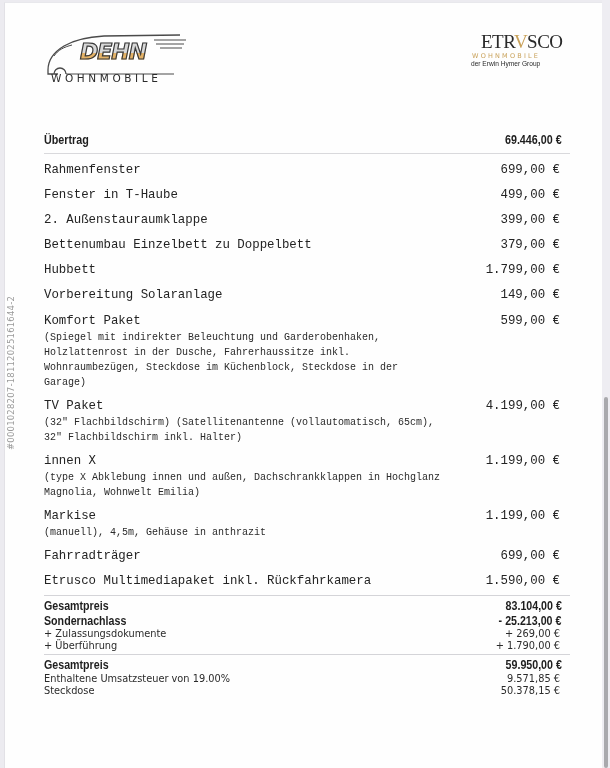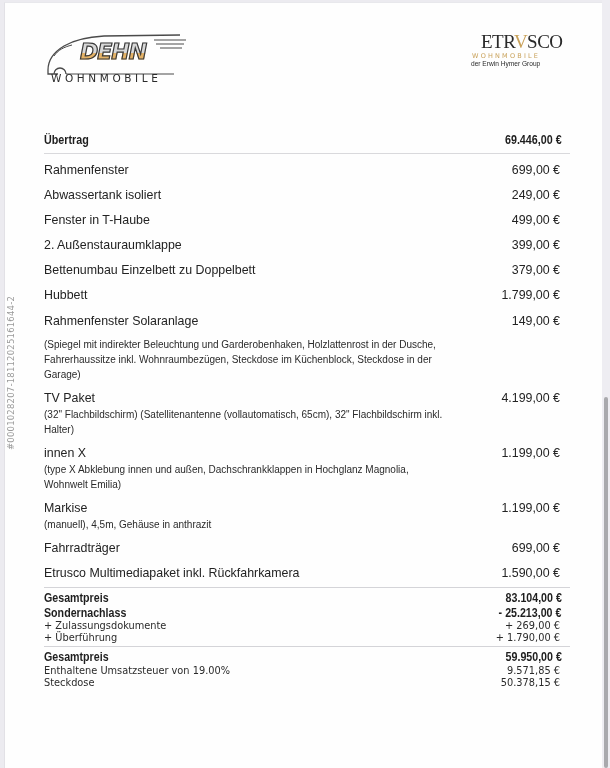--- a/index.html
+++ b/index.html
@@ -47,21 +47,21 @@
     .doc { position: absolute; left: 44px; top: 131px; width: 526px; }
     .row { display: flex; justify-content: space-between; align-items: flex-start; }
     .row .label, .row .price { white-space: nowrap; }
     .price { text-align: right; padding-right: 10px; }
 
     .carry { height: 22px; font-family: "Liberation Sans", sans-serif; font-weight: bold; font-size: 12.5px; transform: scaleX(0.86); transform-origin: left; width: 612px; }
     .carry .label, .carry .price { line-height: 18px; }
     .sep { height: 0; border-top: 1.5px solid #d9d9dc; width: 526px; }
 
     .items { margin-top: 3px; }
-    .item { font-size: 12.4px; line-height: 18.1px; font-family: Liberation Sans, sans-serif; color: #232323; margin-top: 7px; }
+    .item { font-size: 12.4px; line-height: 18.1px; font-family: Liberation Mono, monospace; color: #232323; margin-top: 7px; }
     .item .desc { font-size: 10px; line-height: 15px; color: #2a2a2a; white-space: normal; width: 400px; }
     .item .main { display: flex; justify-content: space-between; }
 
     .sep2 { margin-top: 5px; border-top: 1.5px solid #d4d4d8; width: 526px; }
 
     .totals { margin-top: 3px; }
     .trow { display: flex; justify-content: space-between; }
     .trow.bold { font-family: "Liberation Sans", sans-serif; font-weight: bold; font-size: 12.4px; line-height: 14.5px; }
     .trow.bold .tl { display: inline-block; transform: scaleX(0.86); transform-origin: left; }
     .trow.bold .tp { display: inline-block; transform: scaleX(0.86); transform-origin: right; }
@@ -107,26 +107,20 @@
 
     <div class="items">
       <div class="item">
           <div class="main">
             <span>Rahmenfenster</span>
             <span class="price">699,00 €</span>
           </div>
         </div>
       <div class="item">
           <div class="main">
-            <span>Abwassertank isoliert</span>
-            <span class="price">249,00 €</span>
-          </div>
-        </div>
-      <div class="item">
-          <div class="main">
             <span>Fenster in T-Haube</span>
             <span class="price">499,00 €</span>
           </div>
         </div>
       <div class="item">
           <div class="main">
             <span>2. Außenstauraumklappe</span>
             <span class="price">399,00 €</span>
           </div>
         </div>
@@ -137,25 +131,29 @@
           </div>
         </div>
       <div class="item">
           <div class="main">
             <span>Hubbett</span>
             <span class="price">1.799,00 €</span>
           </div>
         </div>
       <div class="item">
           <div class="main">
-            <span>Rahmenfenster Solaranlage</span>
+            <span>Vorbereitung Solaranlage</span>
             <span class="price">149,00 €</span>
           </div>
         </div>
       <div class="item">
+          <div class="main">
+            <span>Komfort Paket</span>
+            <span class="price">599,00 €</span>
+          </div>
           <div class="desc">(Spiegel mit indirekter Beleuchtung und Garderobenhaken, Holzlattenrost in der Dusche, Fahrerhaussitze inkl. Wohnraumbezügen, Steckdose im Küchenblock, Steckdose in der Garage)</div>
         </div>
       <div class="item">
           <div class="main">
             <span>TV Paket</span>
             <span class="price">4.199,00 €</span>
           </div>
           <div class="desc">(32" Flachbildschirm) (Satellitenantenne (vollautomatisch, 65cm), 32" Flachbildschirm inkl. Halter)</div>
         </div>
       <div class="item">

